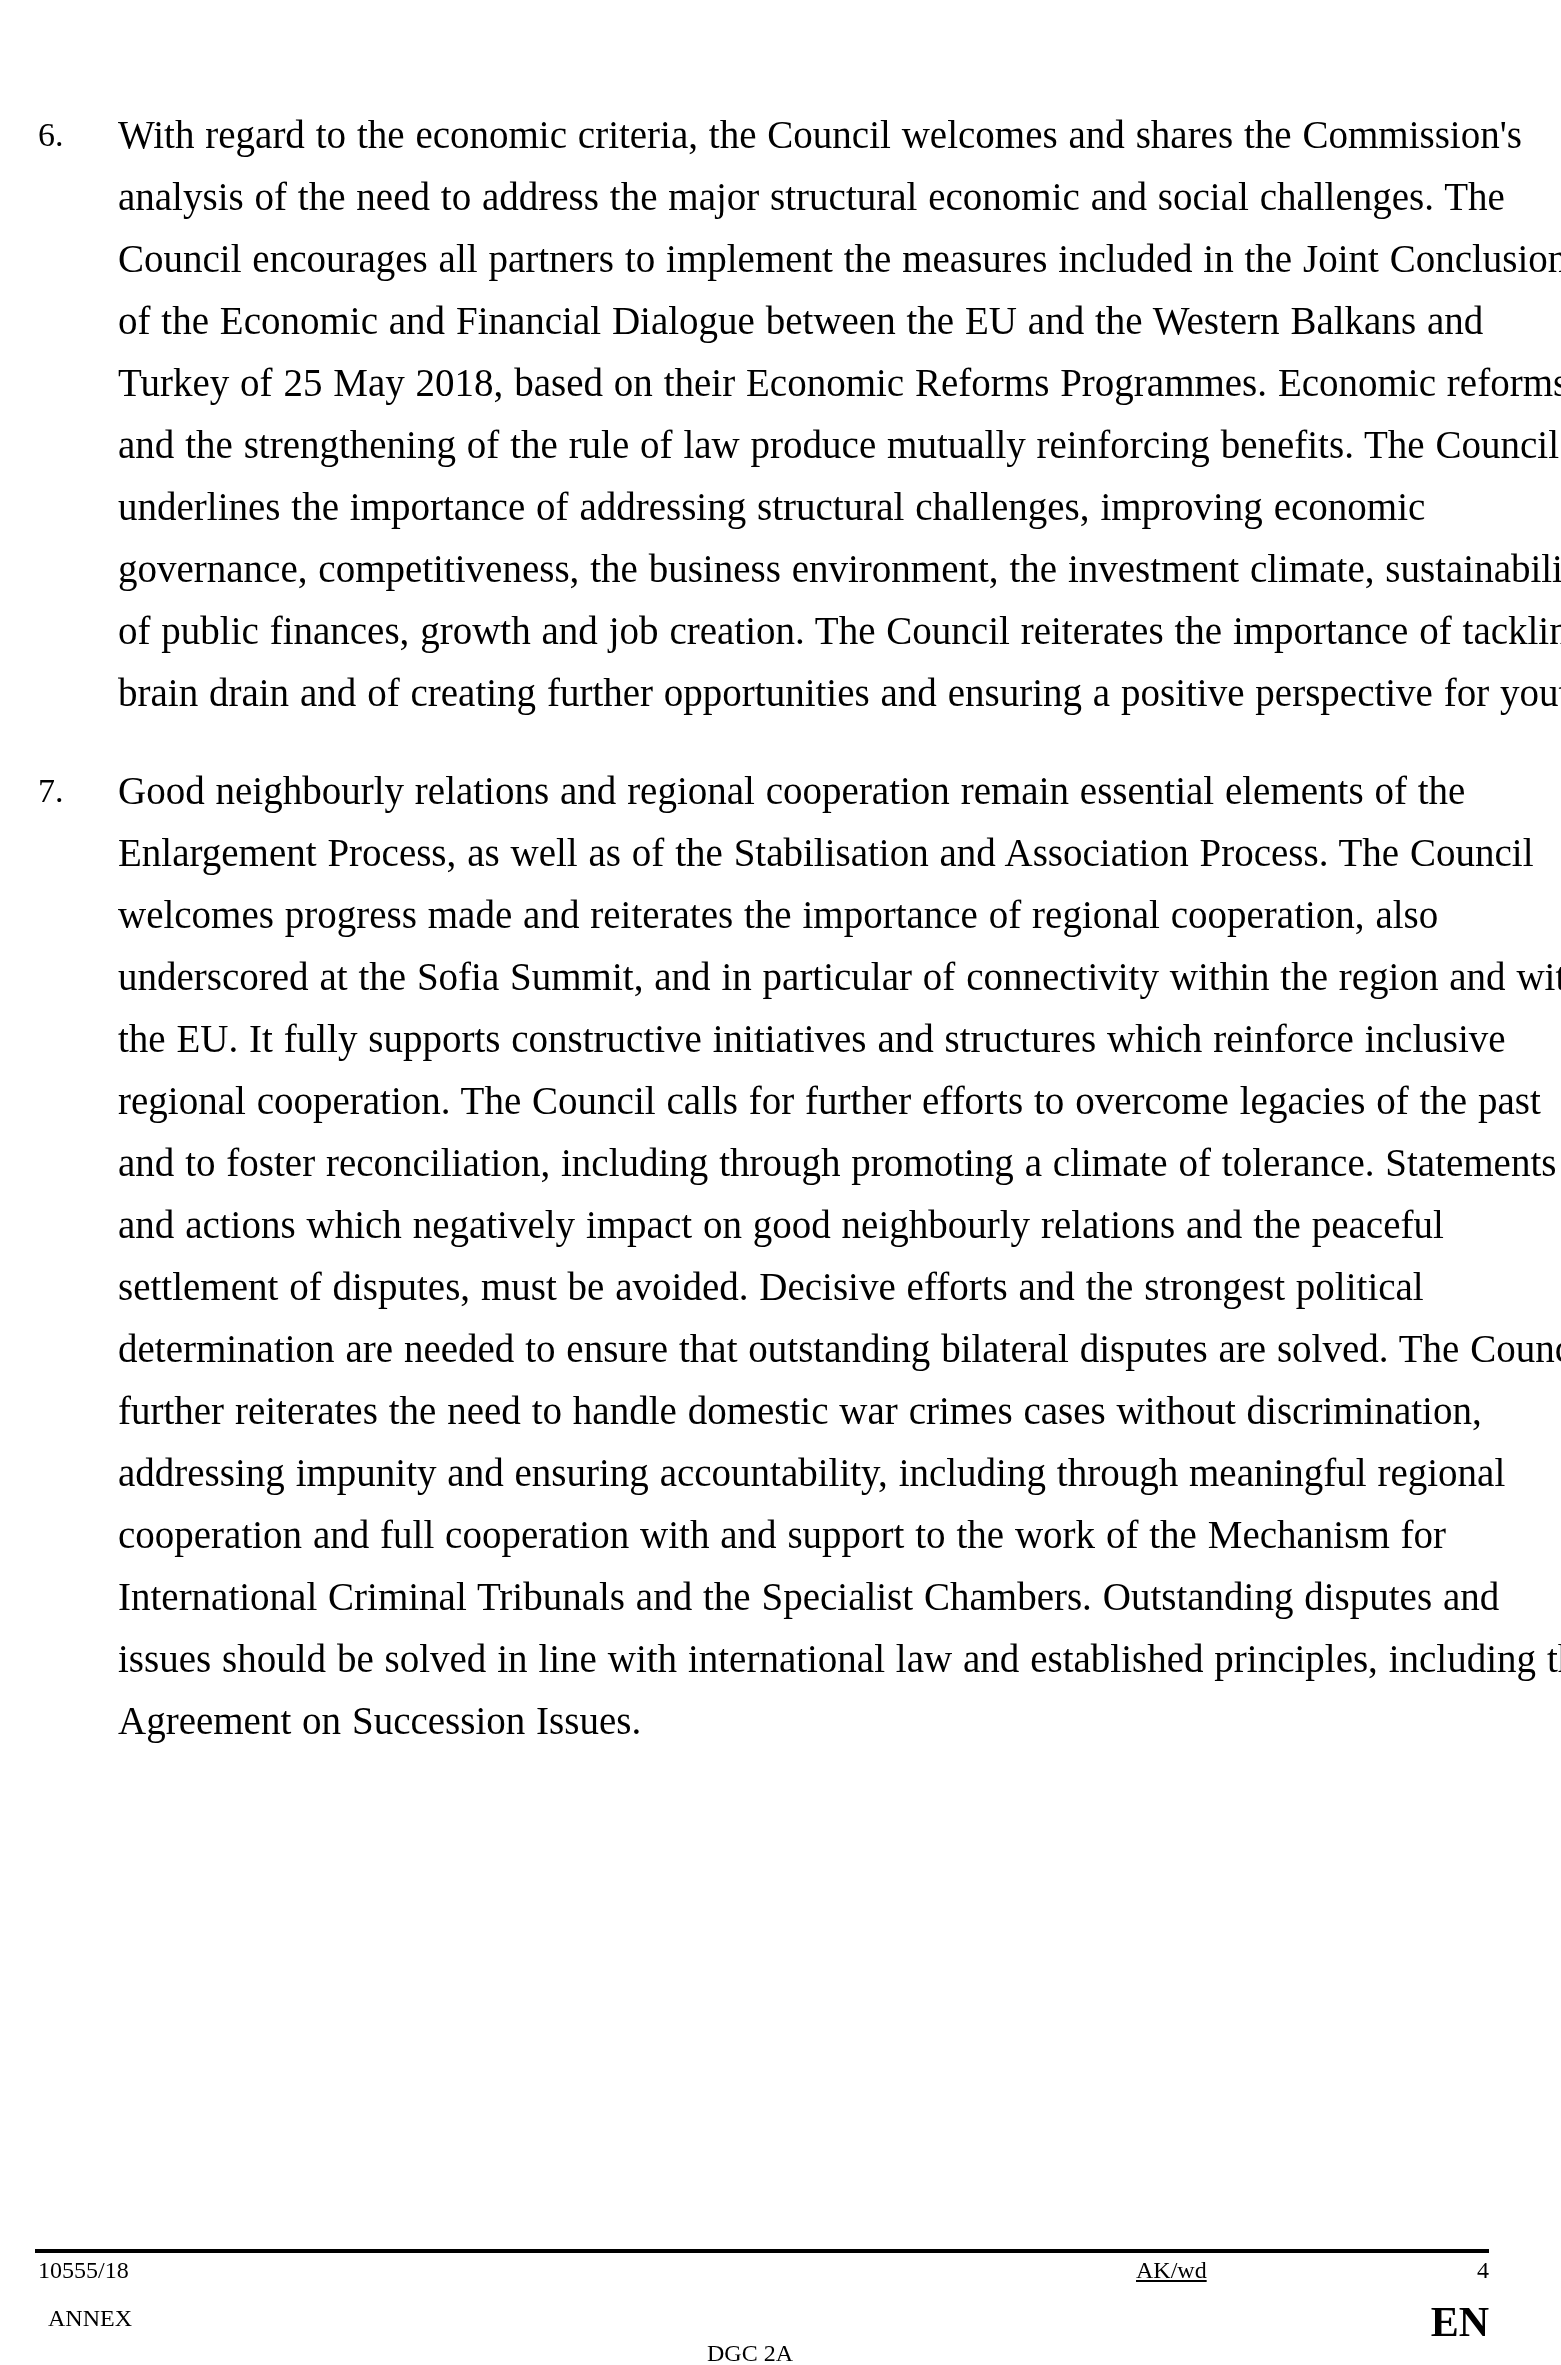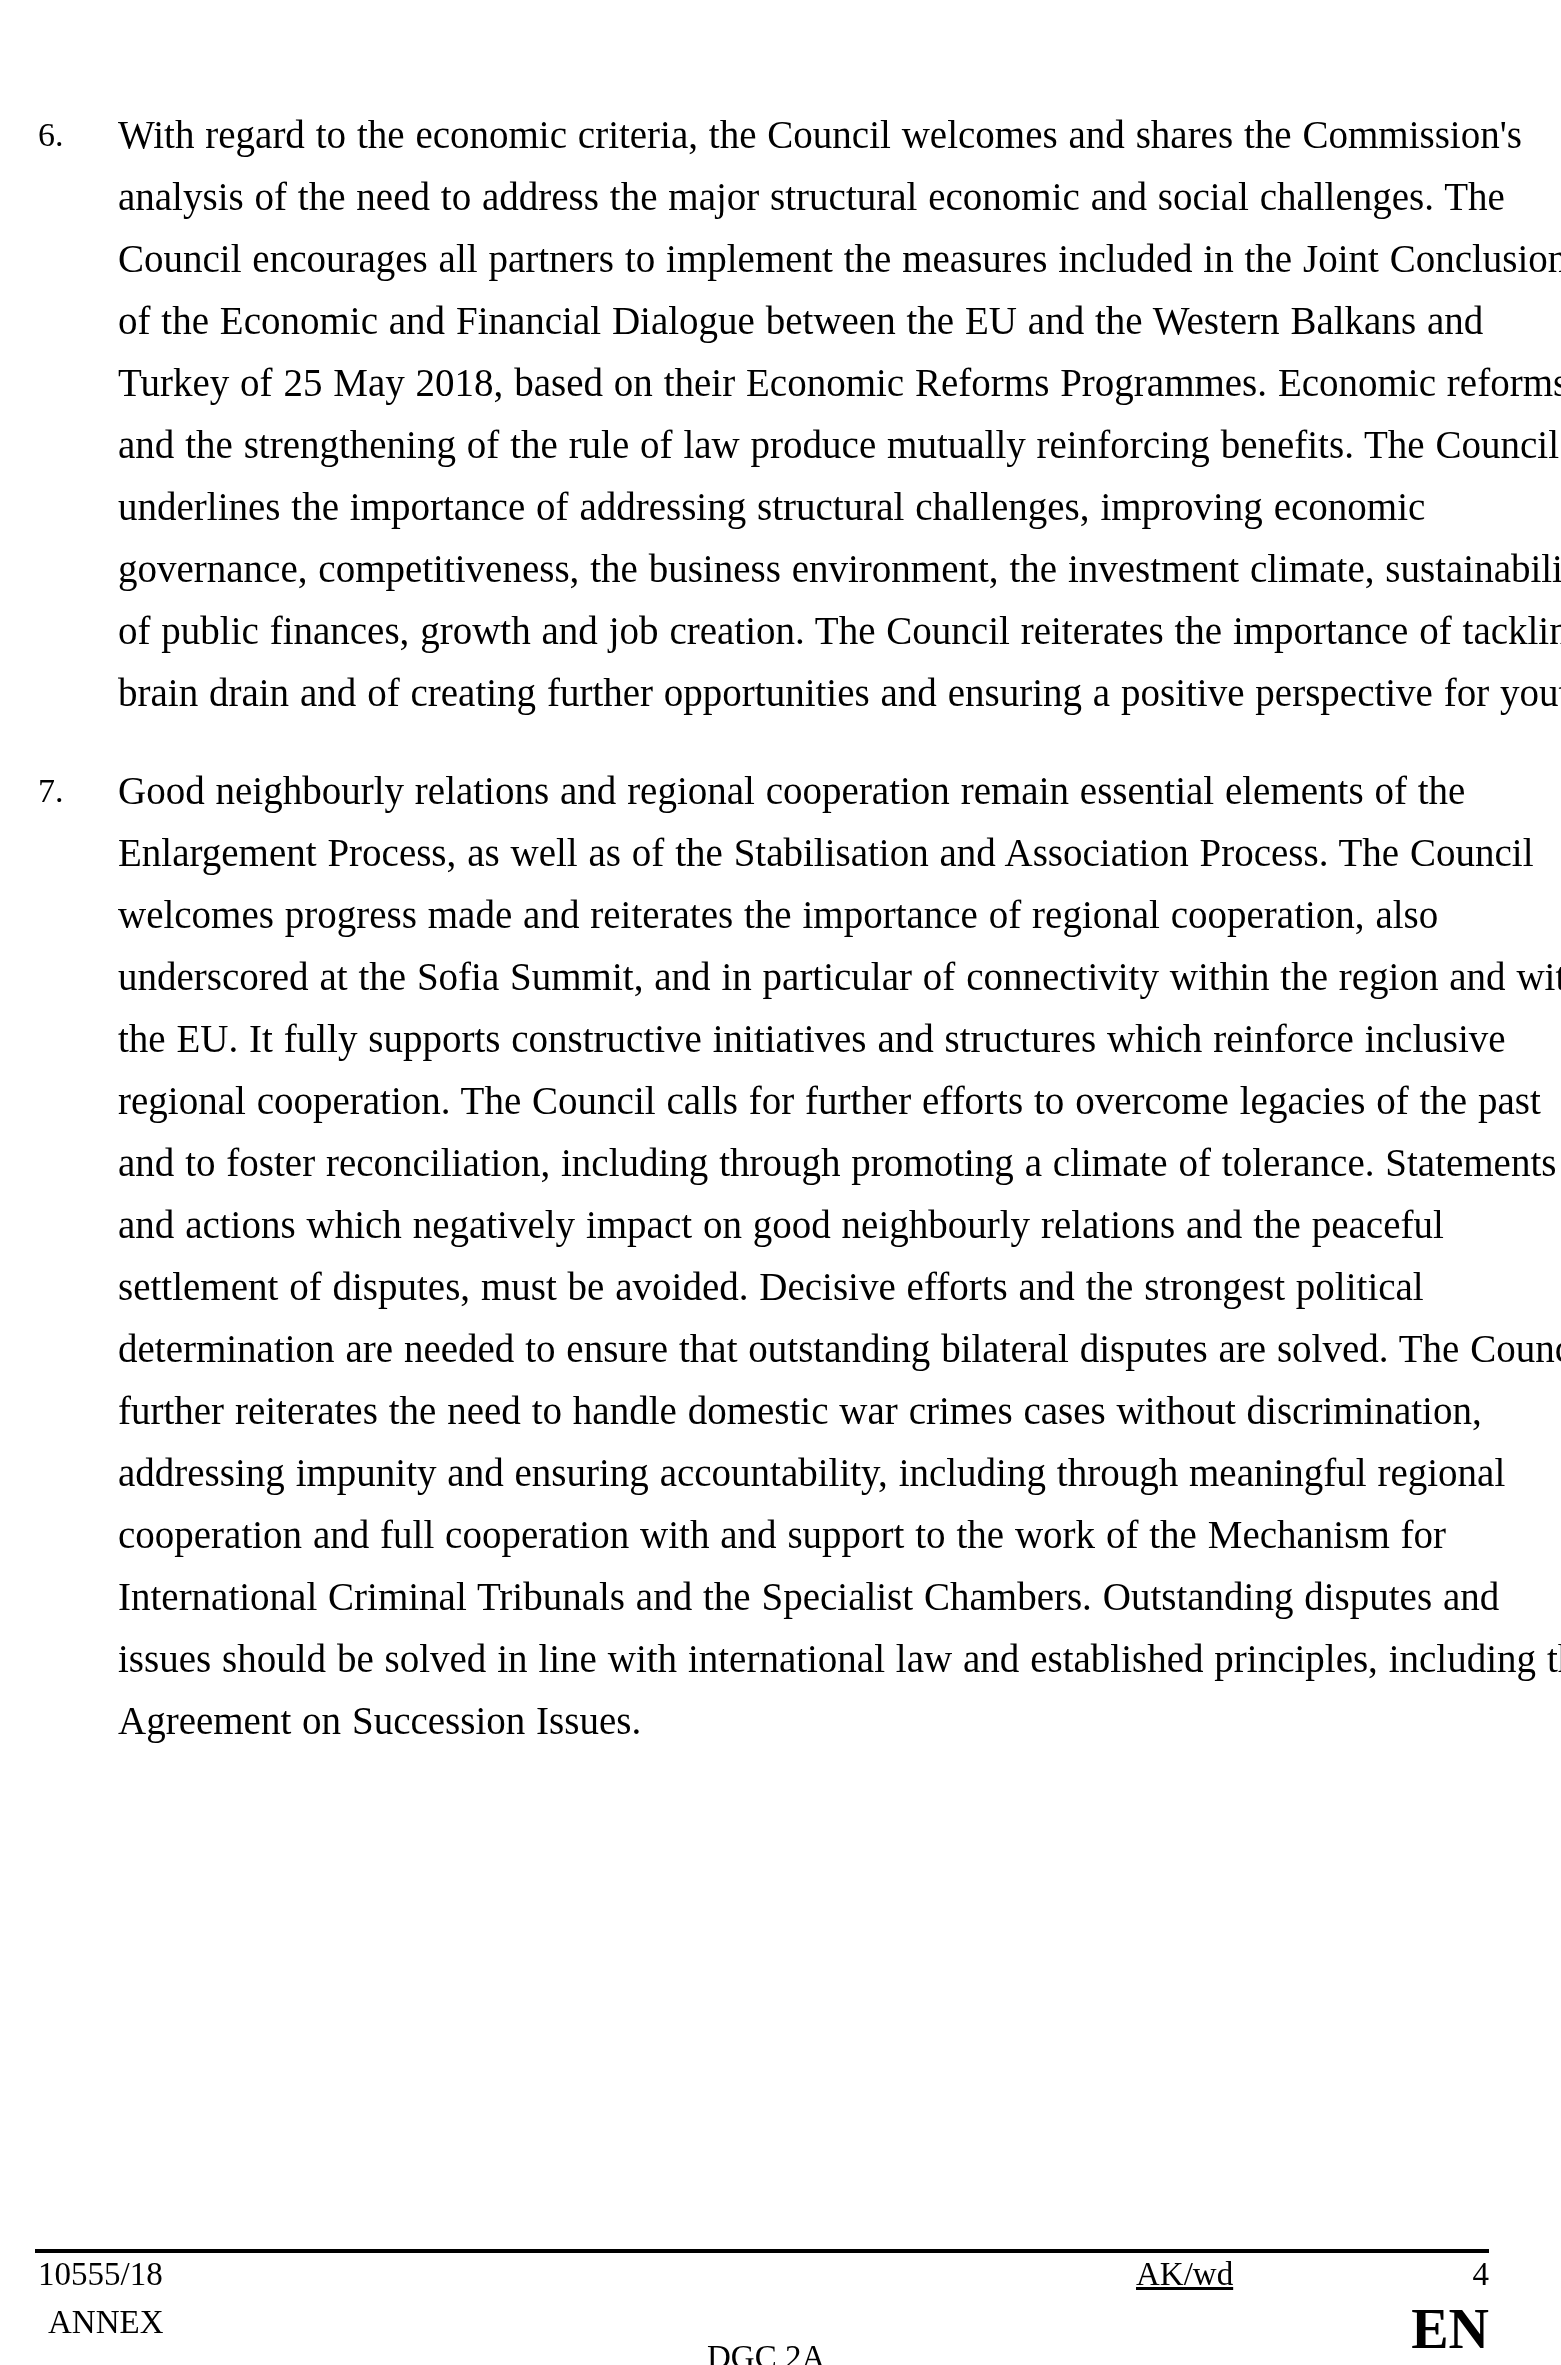--- a/index.html
+++ b/index.html
@@ -40,34 +40,34 @@
   .footer-rule {
     position: absolute;
     left: 35px;
     top: 2249px;
     width: 1454px;
     height: 3.6px;
     background: #000000;
   }
   .f-item {
     position: absolute;
-    font-size: 33px;
+    font-size: 24px;
     line-height: 1;
     white-space: nowrap;
   }
   .f-docref  { left: 38px;   top: 2258px; }
   .f-akwd    { left: 1136px; top: 2258px; text-decoration: underline; }
   .f-page    { right: 72px; top: 2258px; }
   .f-annex   { left: 48px;   top: 2306px; }
   .f-dgc     { left: 707px;  top: 2306px; margin-top: 35px; }
   .f-en {
     position: absolute;
     right: 72px;
     top: 2301px;
-    font-size: 56px;
+    font-size: 42px;
     font-weight: bold;
     line-height: 1;
     white-space: nowrap;
   }
 </style>
 </head>
 <body>
 
 <div class="page">
 

